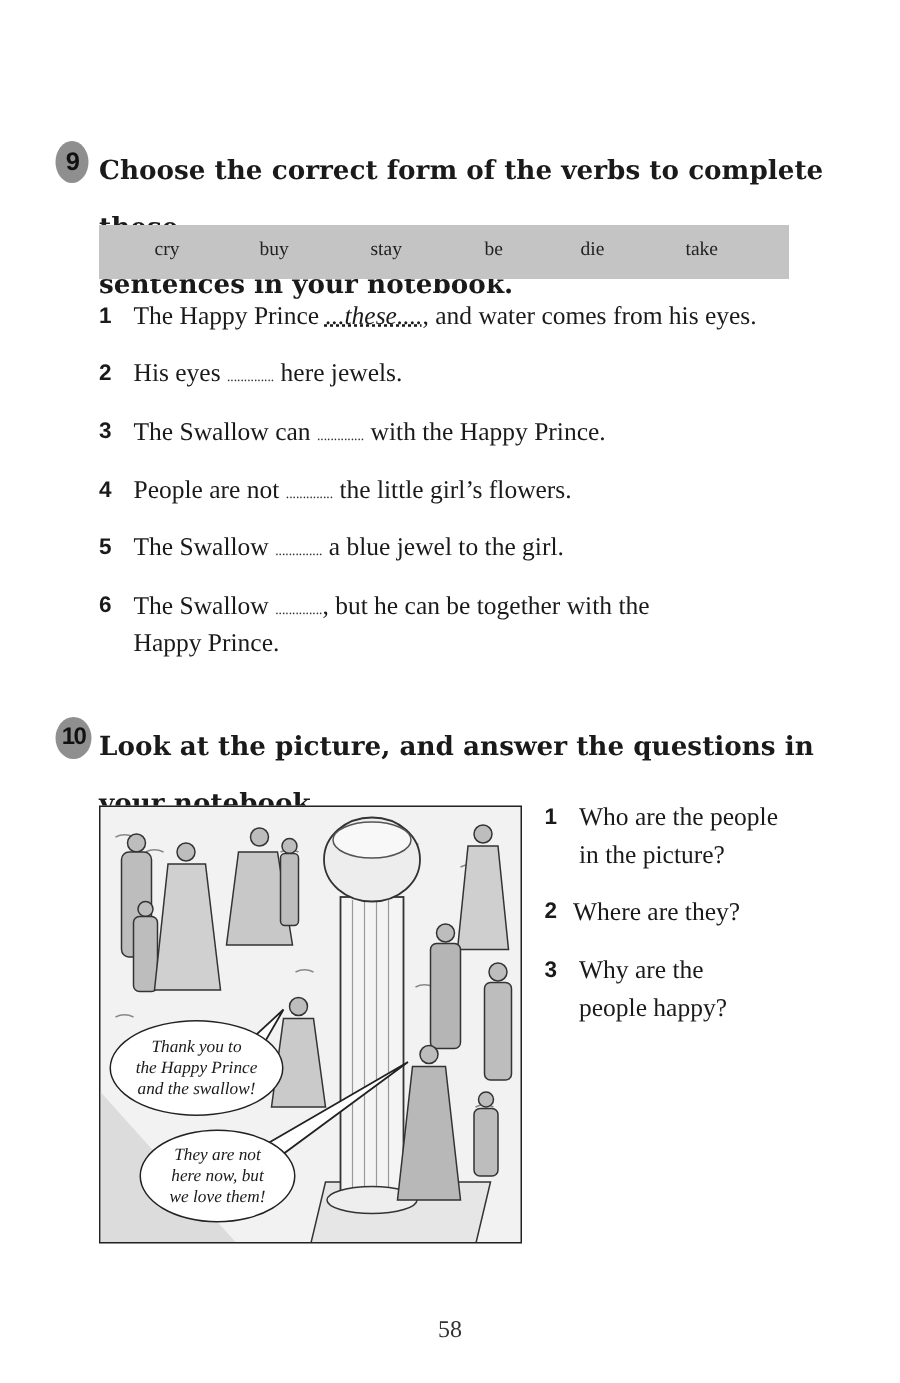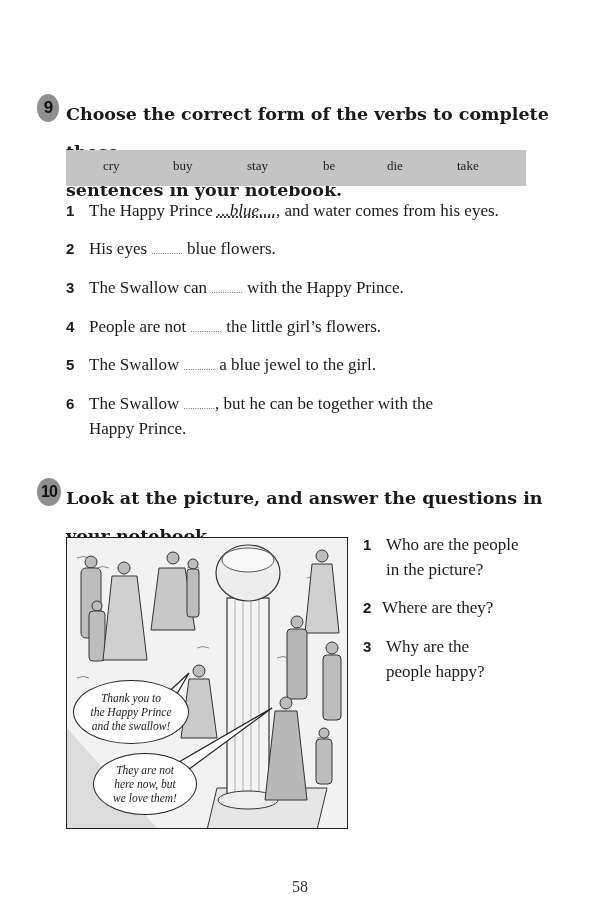--- a/index.html
+++ b/index.html
@@ -96,26 +96,26 @@
   <span style="left:37px;">cry</span>
   <span style="left:107px;">buy</span>
   <span style="left:181px;">stay</span>
   <span style="left:257px;">be</span>
   <span style="left:321px;text-align:center;">die</span>
   <span style="left:391px;">take</span>
 </div>
 
 <div class="item" style="left:66px; top:198px;">
   <span class="num">1</span>
-  <span class="text"><span>The Happy Prince </span><span class="answer">...blue....</span><span>, and water comes from his eyes.</span></span>
+  <span class="text"><span>The Happy Prince </span><span class="answer">...these....</span><span>, and water comes from his eyes.</span></span>
 </div>
 
 <div class="item" style="left:66px; top:236px;">
   <span class="num">2</span>
-  <span class="text"><span>His eyes </span><span class="dots">..............</span><span> blue flowers.</span></span>
+  <span class="text"><span>His eyes </span><span class="dots">..............</span><span> here jewels.</span></span>
 </div>
 
 <div class="item" style="left:66px; top:275px;">
   <span class="num">3</span>
   <span class="text"><span>The Swallow can </span><span class="dots">..............</span><span> with the Happy Prince.</span></span>
 </div>
 
 <div class="item" style="left:66px; top:314px;">
   <span class="num">4</span>
   <span class="text"><span>People are not </span><span class="dots">..............</span><span> the little girl’s flowers.</span></span>

